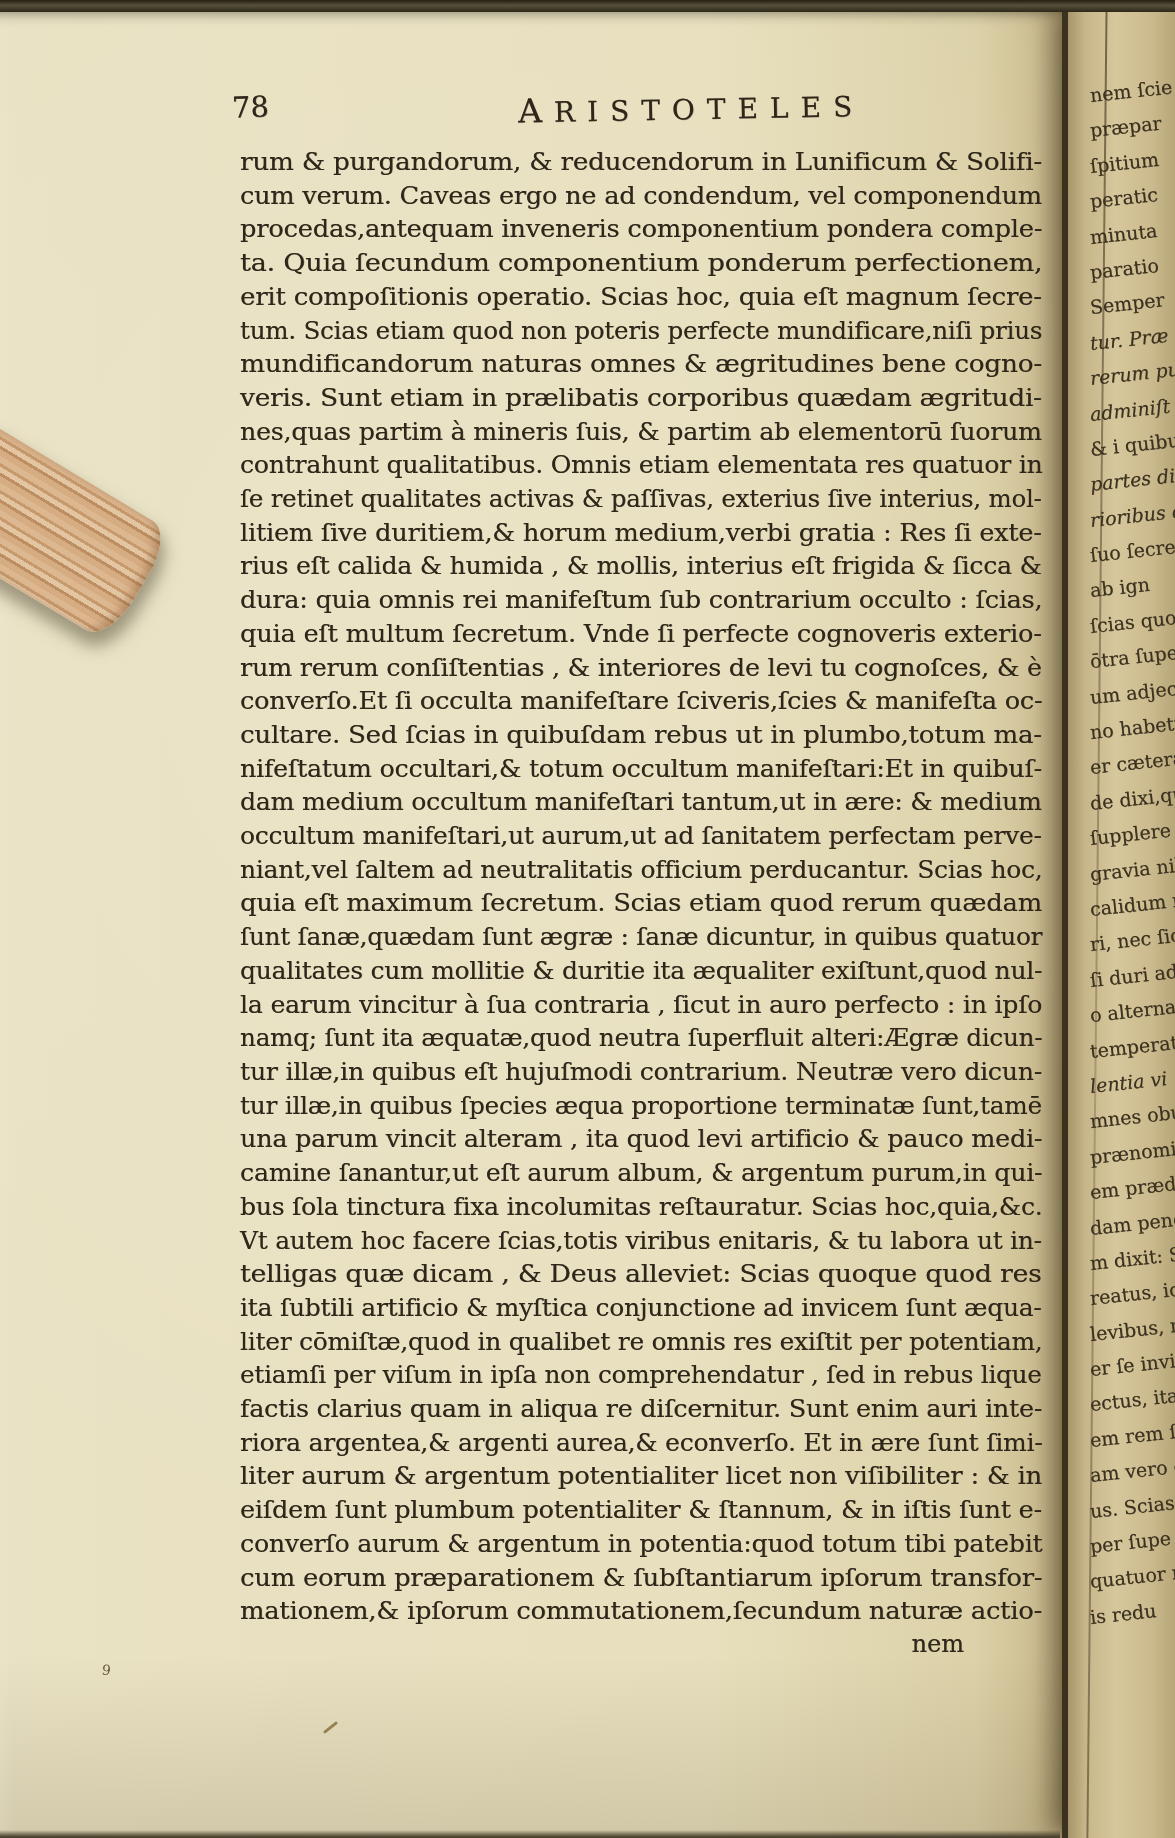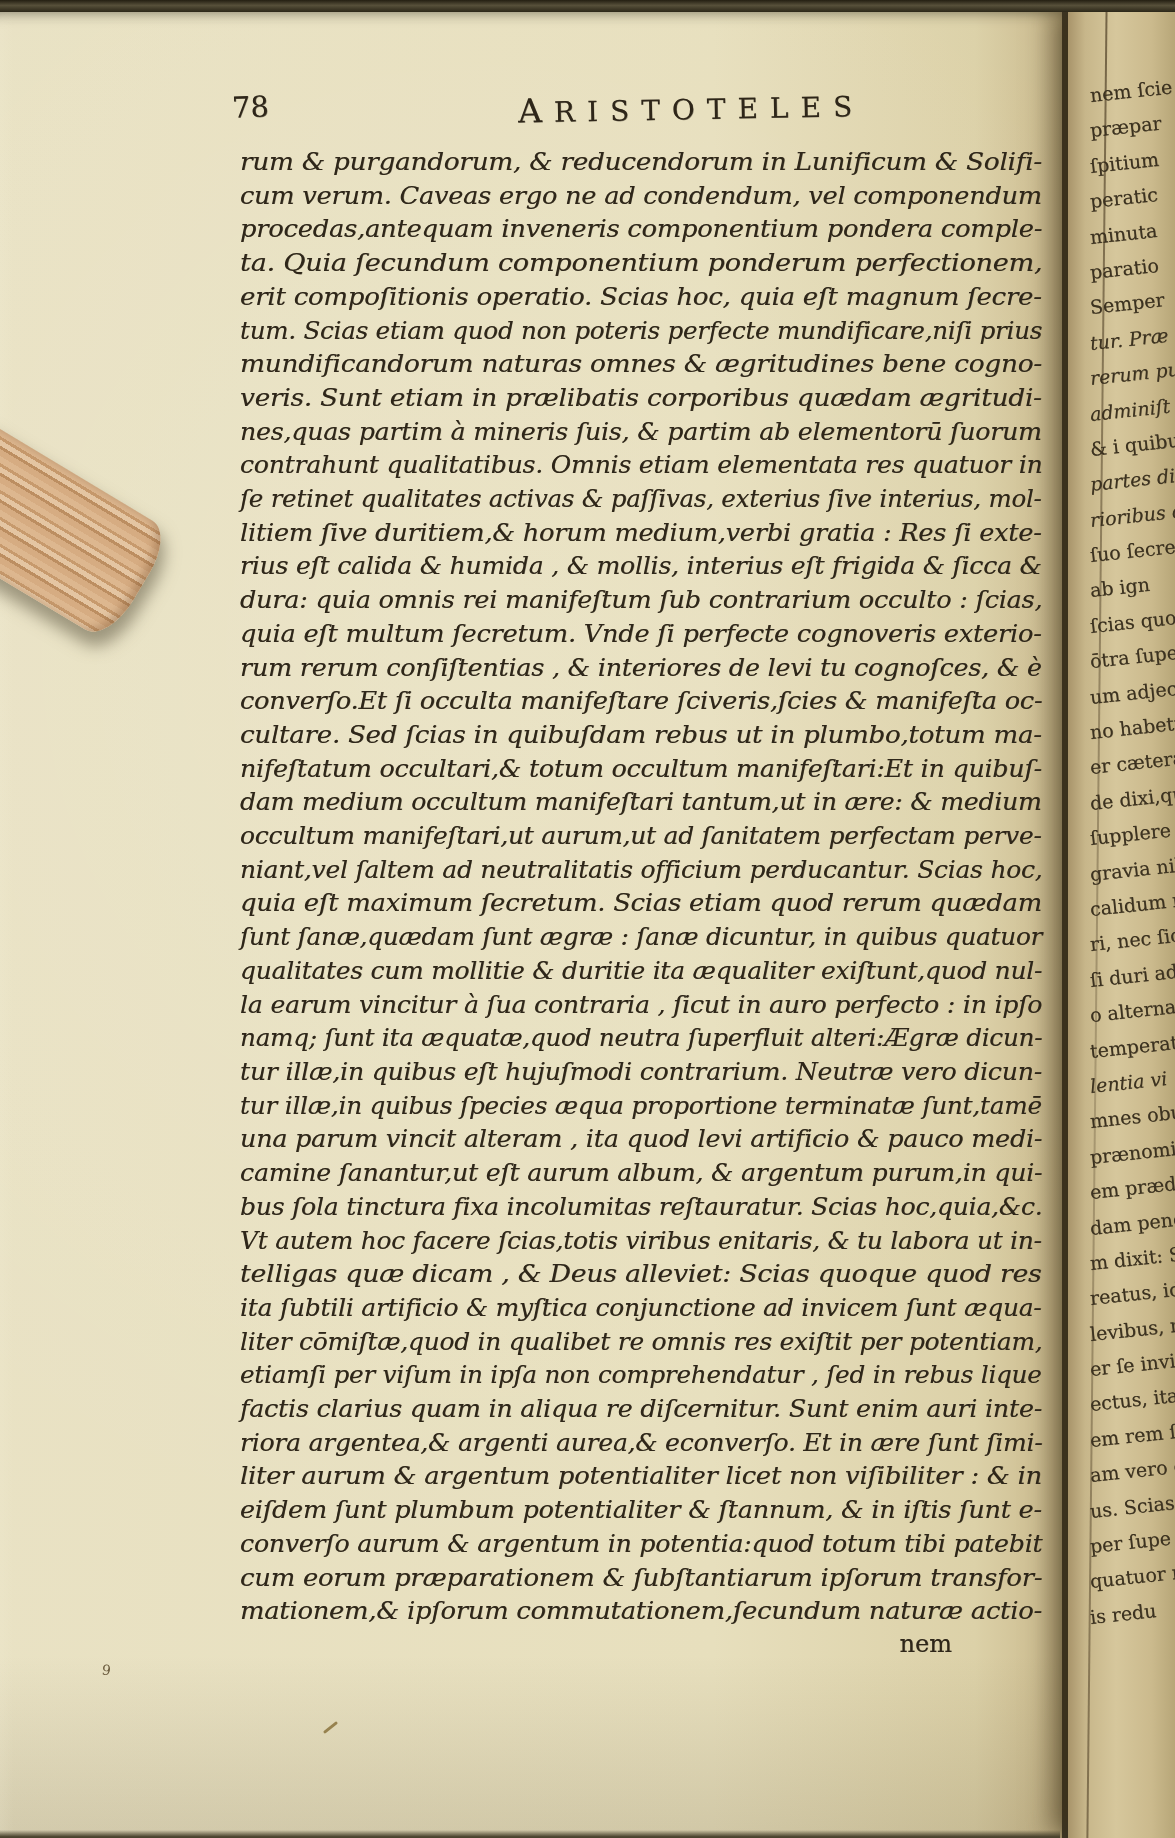--- a/index.html
+++ b/index.html
@@ -39,25 +39,25 @@
     text-shadow:.3px .3px .5px rgba(50,40,22,.5);}
   .fragment-line.italic{font-style:italic;}
 
   
   .page-number{position:absolute;left:232px;top:90px;font-size:29px;color:#2e2619;z-index:4;
     transform:rotate(-2deg);text-shadow:.4px .4px .5px rgba(46,38,25,.55);}
   .running-header{position:absolute;left:518px;top:88px;width:370px;z-index:4;
     font-size:28px;letter-spacing:12px;color:#2e2619;transform:rotate(-1.1deg);
     text-shadow:.4px .4px .5px rgba(46,38,25,.5);}
   .running-header::first-letter{font-size:33px;}
-  .text-block{position:absolute;left:240px;top:146px;width:802px;z-index:4;color:#2e2619;font-style:italic;}
+  .text-block{position:absolute;left:240px;top:146px;width:802px;z-index:4;color:#2e2619;}
   .text-line{display:table;white-space:nowrap;height:33.7px;line-height:33.7px;
     font-size:24px;letter-spacing:-.2px;transform-origin:0 50%;
     text-shadow:.35px .35px .45px rgba(46,38,25,.55);}
-  .catchword{position:absolute;left:228px;top:1630px;width:802px;text-align:right;
+  .catchword{position:absolute;left:240px;top:1630px;width:802px;text-align:right;
     padding-right:78px;box-sizing:border-box;font-size:24px;color:#2e2619;z-index:4;
     text-shadow:.35px .35px .45px rgba(46,38,25,.55);}
 
   
   .bookmark{position:absolute;left:-62px;top:468px;width:218px;height:128px;z-index:5;
     transform:rotate(31deg);
     border-radius:0 24px 26px 0 / 0 46px 50px 0;
     background:repeating-linear-gradient(180deg,
       #ddb78f 0 6px,#c79a6d 6px 9px,#e4c5a2 9px 14px,#bc8e61 14px 17px,#d6ac82 17px 23px);
     box-shadow:8px 10px 16px 2px rgba(95,88,66,.55), inset -6px 0 8px rgba(120,80,45,.35);}

